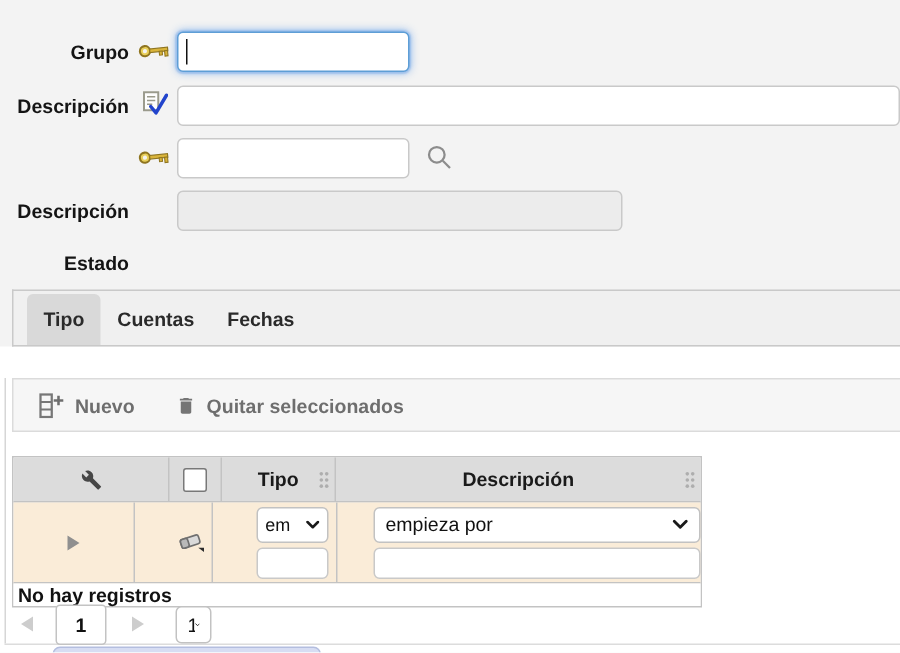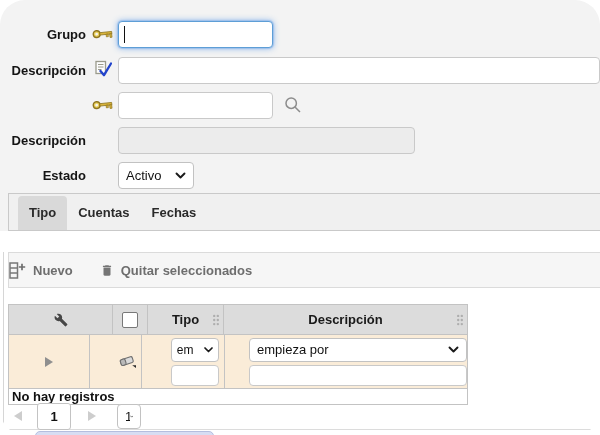--- a/index.html
+++ b/index.html
@@ -1,17 +1,17 @@
 <!DOCTYPE html>
 <html><head>
 <meta charset="utf-8">
 <style>
   html,body{margin:0;padding:0;background:#ffffff;}
   .screen{position:relative;width:600px;height:435px;overflow:hidden;background:#fff;
-          font-family:"Liberation Sans",sans-serif;font-size:13px;color:#111;border-radius:25px;}
+          font-family:"Liberation Sans",sans-serif;font-size:13px;color:#111;}
   .top-bg{position:absolute;left:0;top:0;width:600px;height:231px;background:#f3f3f3;}
 
   
   .flabel{position:absolute;left:0;width:86px;text-align:right;font-weight:bold;color:#141414;font-size:13px;}
   .ficon{position:absolute;display:flex;align-items:center;justify-content:center;}
   .tin{box-sizing:border-box;position:absolute;background:#fff;border:1px solid #c9c9c9;border-radius:4px;
        font-family:inherit;font-size:13px;padding:0 6px;outline:none;}
   #inp-grupo{left:118px;top:21px;width:155px;height:27px;border:1px solid #5e9ed6;
              box-shadow:0 0 1px 1px rgba(125,170,230,.45),0 0 6px rgba(100,160,235,.85);}
   .caret{position:absolute;left:124px;top:26px;width:1px;height:17px;background:#111;}
@@ -31,21 +31,21 @@
           display:flex;align-items:flex-end;padding-left:9px;}
   .tab{font-weight:bold;color:#2a2a2a;padding:9px 11px 10px 11px;cursor:pointer;white-space:nowrap;}
   .tab.active{background:#d9d9d9;border-radius:4px 4px 0 0;}
 
   
   #panel-left{position:absolute;left:3px;top:252px;height:177px;border-left:1px solid #d6d6d6;}
   #panel-bottom{position:absolute;left:3px;top:429px;width:597px;border-top:1px solid #dcdcdc;}
 
   #toolbar{position:absolute;left:8px;top:252px;width:592px;height:36px;box-sizing:border-box;
            background:#f6f6f6;border:1px solid #dbdbdb;border-right:none;
-           display:flex;align-items:center;gap:27px;}
+           display:flex;align-items:center;gap:27px;padding-left:17px;}
   .tbtn{display:flex;align-items:center;gap:7px;color:#6e6e6e;font-weight:bold;cursor:pointer;}
 
   
   #grid{position:absolute;left:8px;top:304px;width:460px;box-sizing:border-box;
         border:1px solid #c3c3c3;background:#fff;}
   .grow{display:flex;}
   .gcell{box-sizing:border-box;border-right:1px solid #c3c3c3;position:relative;
          display:flex;align-items:center;justify-content:center;}
   .c1{width:104px;}.c2{width:35px;}.c3{width:76px;}.c4{flex:1;border-right:none;}
   .ghead{height:29px;background:#dcdcdc;border-bottom:1px solid #c3c3c3;font-weight:bold;color:#1a1a1a;}
@@ -124,26 +124,20 @@
     <svg width="18" height="18" viewBox="0 0 18 18">
       <circle cx="7.2" cy="7.2" r="5.2" fill="none" stroke="#8c8c8c" stroke-width="1.5"></circle>
       <line x1="11.2" y1="11.2" x2="16" y2="16" stroke="#8c8c8c" stroke-width="1.5"></line>
     </svg>
   </span>
 
   <div class="flabel" style="top:133px;">Descripción</div>
   <input id="inp-desc2" class="tin" disabled="" value="" style="">
 
   <div class="flabel" style="top:168px;">Estado</div>
-  <div id="sel-estado" class="sel">
-    <span class="stxt">Activo</span>
-    <svg width="11" height="7" viewBox="0 0 11 7">
-        <path d="M1.5 1.5 L5.5 5.5 L9.5 1.5" fill="none" stroke="#1a1a1a" stroke-width="1.9" stroke-linecap="round" stroke-linejoin="round"></path>
-      </svg>
-  </div>
 
   <div id="tabbar">
     <div class="tab active">Tipo</div>
     <div class="tab">Cuentas</div>
     <div class="tab">Fechas</div>
   </div>
 
   <div id="panel-left"></div>
   <div id="panel-bottom"></div>
 

